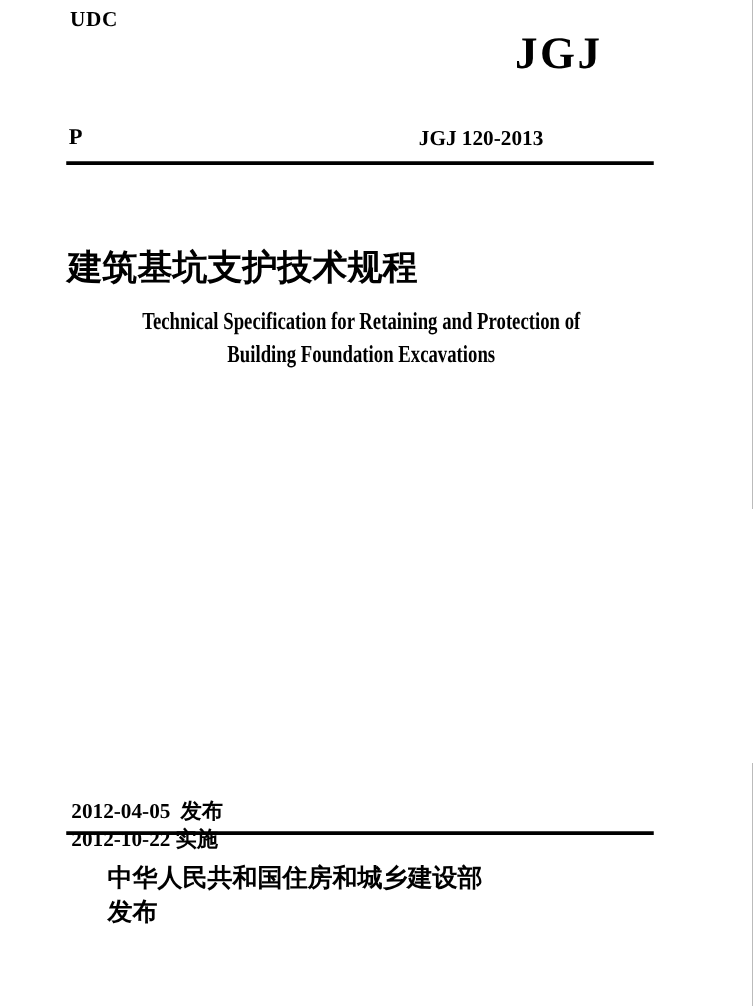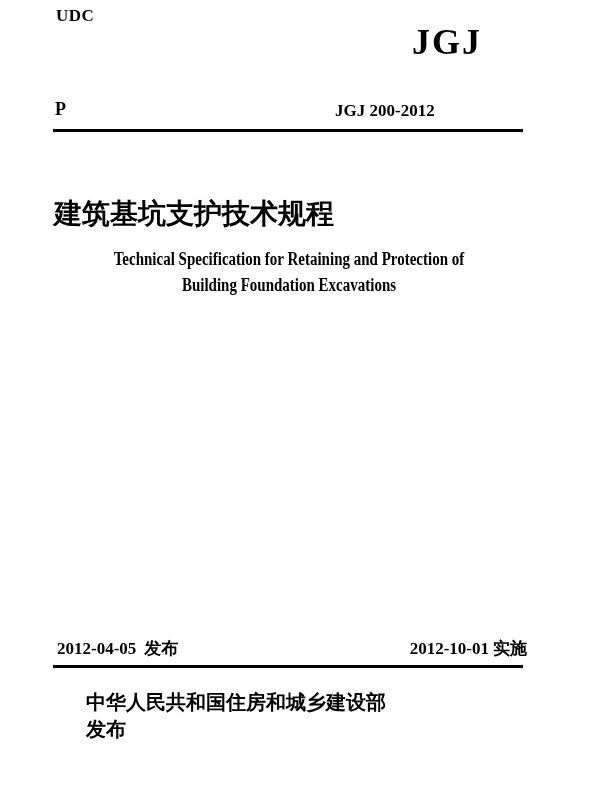--- a/index.html
+++ b/index.html
@@ -50,21 +50,21 @@
   }
   .title-en {
     position: absolute; left: 54px; top: 245px; width: 470px;
     text-align: center; font-size: 15px; font-weight: bold; line-height: 20px;
     transform: scaleY(1.3); transform-origin: 50% 0;
   }
 
   .dates-row {
     position: absolute; left: 57px; top: 637px; width: 470px;
     display: flex; justify-content: space-between; align-items: baseline;
-    font-size: 17px; font-weight: bold;
+    font-size: 17px; font-weight: bold; flex-direction: column;
   }
   .date-group { display: flex; align-items: baseline; }
   .date-group .date-label { font-size: 17px; }
   .gap-issue { margin-left: 8px; }
   .gap-effective { margin-left: 4px; }
 
   .publisher-row {
     position: absolute; left: 54px; top: 689px; width: 470px;
     display: flex; justify-content: center; align-items: baseline;
     font-size: 20px; font-weight: bold; flex-direction: column;
@@ -76,38 +76,38 @@
 
 <div class="page">
 
   <div class="udc serif">UDC</div>
 
   <div class="jgj-logo serif">JGJ</div>
 
 
   <div class="class-code serif">P</div>
 
-  <div class="std-number serif">JGJ 200-2012</div>
+  <div class="std-number serif">JGJ 120-2013</div>
 
   <div class="rule rule-top"></div>
 
   <div class="title-cn cjk">建筑基坑支护技术规程</div>
 
   <div class="title-en serif">
     <div>Technical Specification for Retaining and Protection of</div>
     <div>Building Foundation Excavations</div>
   </div>
 
   <div class="dates-row">
     <div class="date-group">
       <span class="serif">2012-04-05</span>
       <span class="cjk date-label gap-issue">发布</span>
     </div>
     <div class="date-group">
-      <span class="serif">2012-10-01</span>
+      <span class="serif">2012-10-22</span>
       <span class="cjk date-label gap-effective">实施</span>
     </div>
   </div>
 
   <div class="rule rule-bottom"></div>
 
   <div class="publisher-row cjk">
     <span>中华人民共和国住房和城乡建设部</span>
     <span class="publish-label">发布</span>
   </div>

